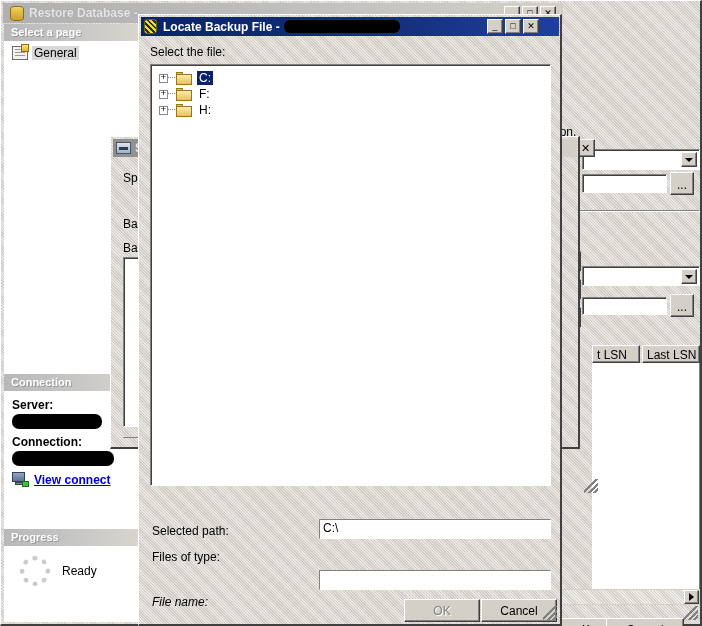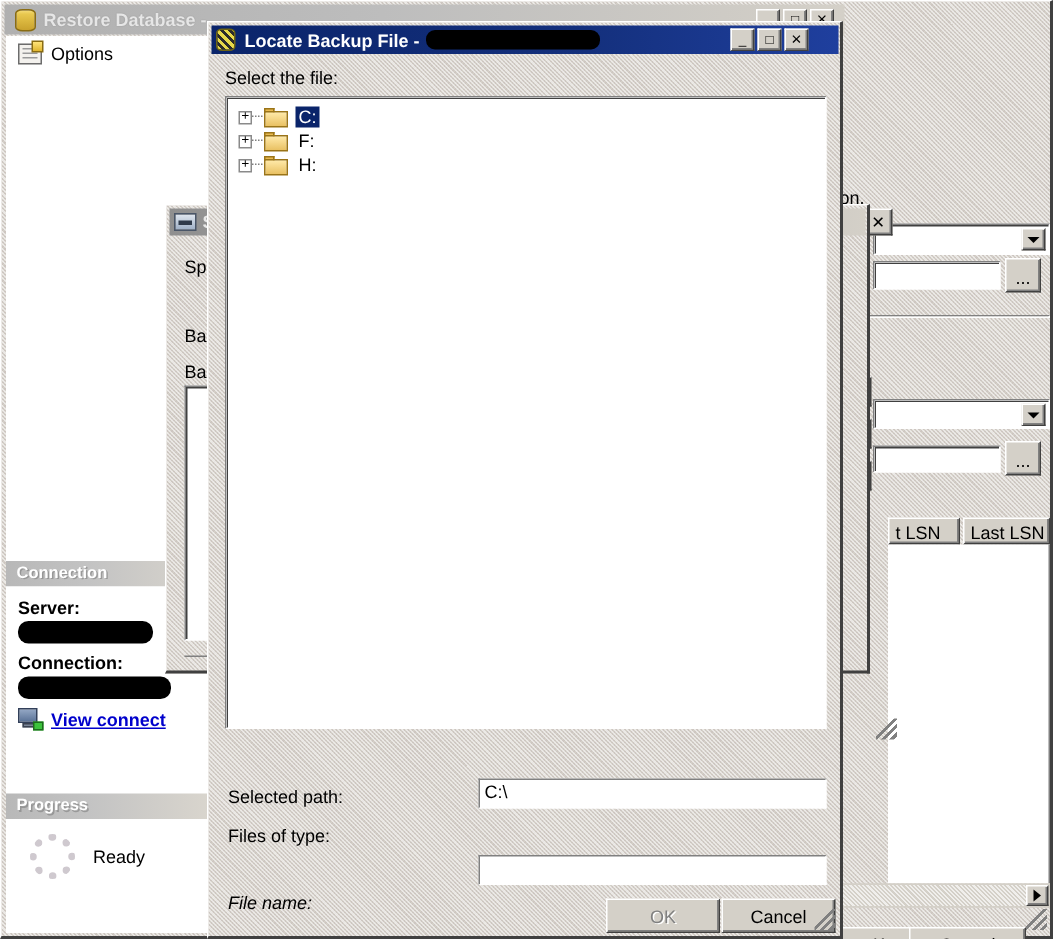--- a/index.html
+++ b/index.html
@@ -424,25 +424,26 @@
       <span id="outer-title-text">Restore Database -</span>
       <div class="titlebtnbar">
         <div class="titlebtn">_</div>
         <div class="titlebtn">□</div>
         <div class="titlebtn">✕</div>
       </div>
     </div>
 
     <div id="left-panel">
 
+      <div class="panel-header">Select a page</div>
 
       <div class="page-list">
-        <div class="page-item">
+        <div class="page-item selected">
           <span class="pageicon"></span>
-          <span class="lbl">Options</span>
+          <span class="lbl">General</span>
         </div>
       </div>
 
       <div id="connection-section">
         <div class="panel-header">Connection</div>
         <div class="conn-body">
           <div class="conn-label">Server:</div>
           <div class="redact" style="width:90px;"></div>
           <div class="conn-label">Connection:</div>
           <div class="redact" style="width:102px;"></div>

